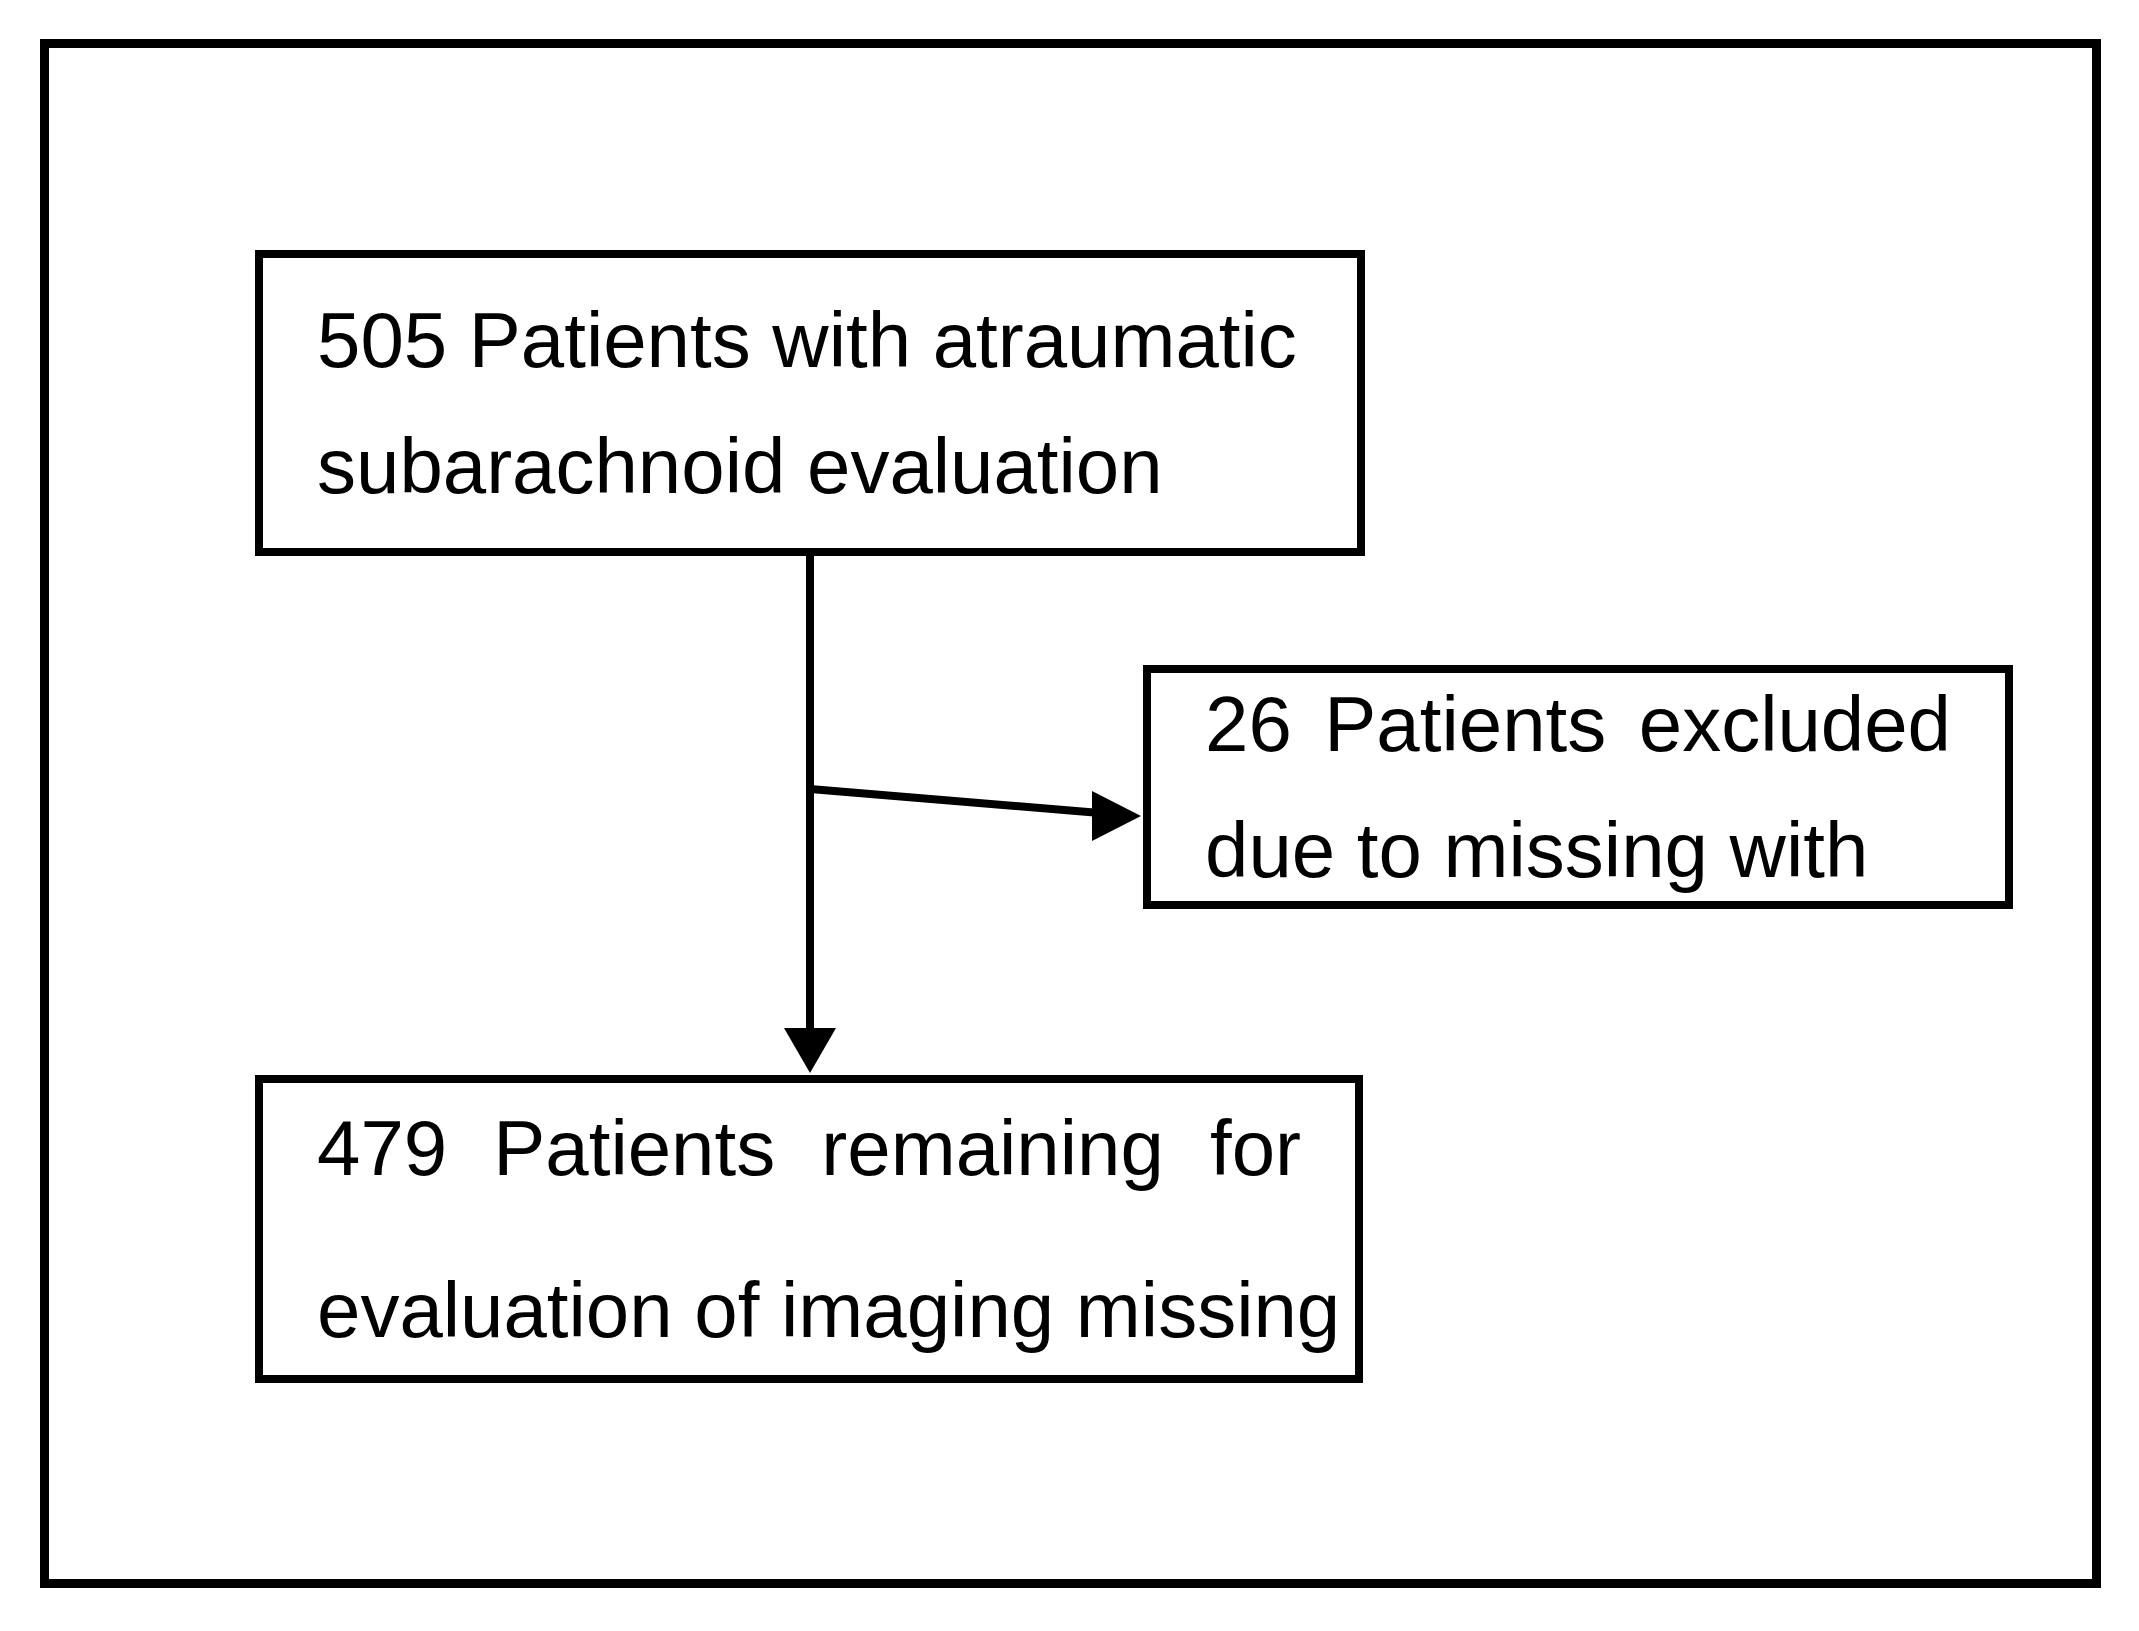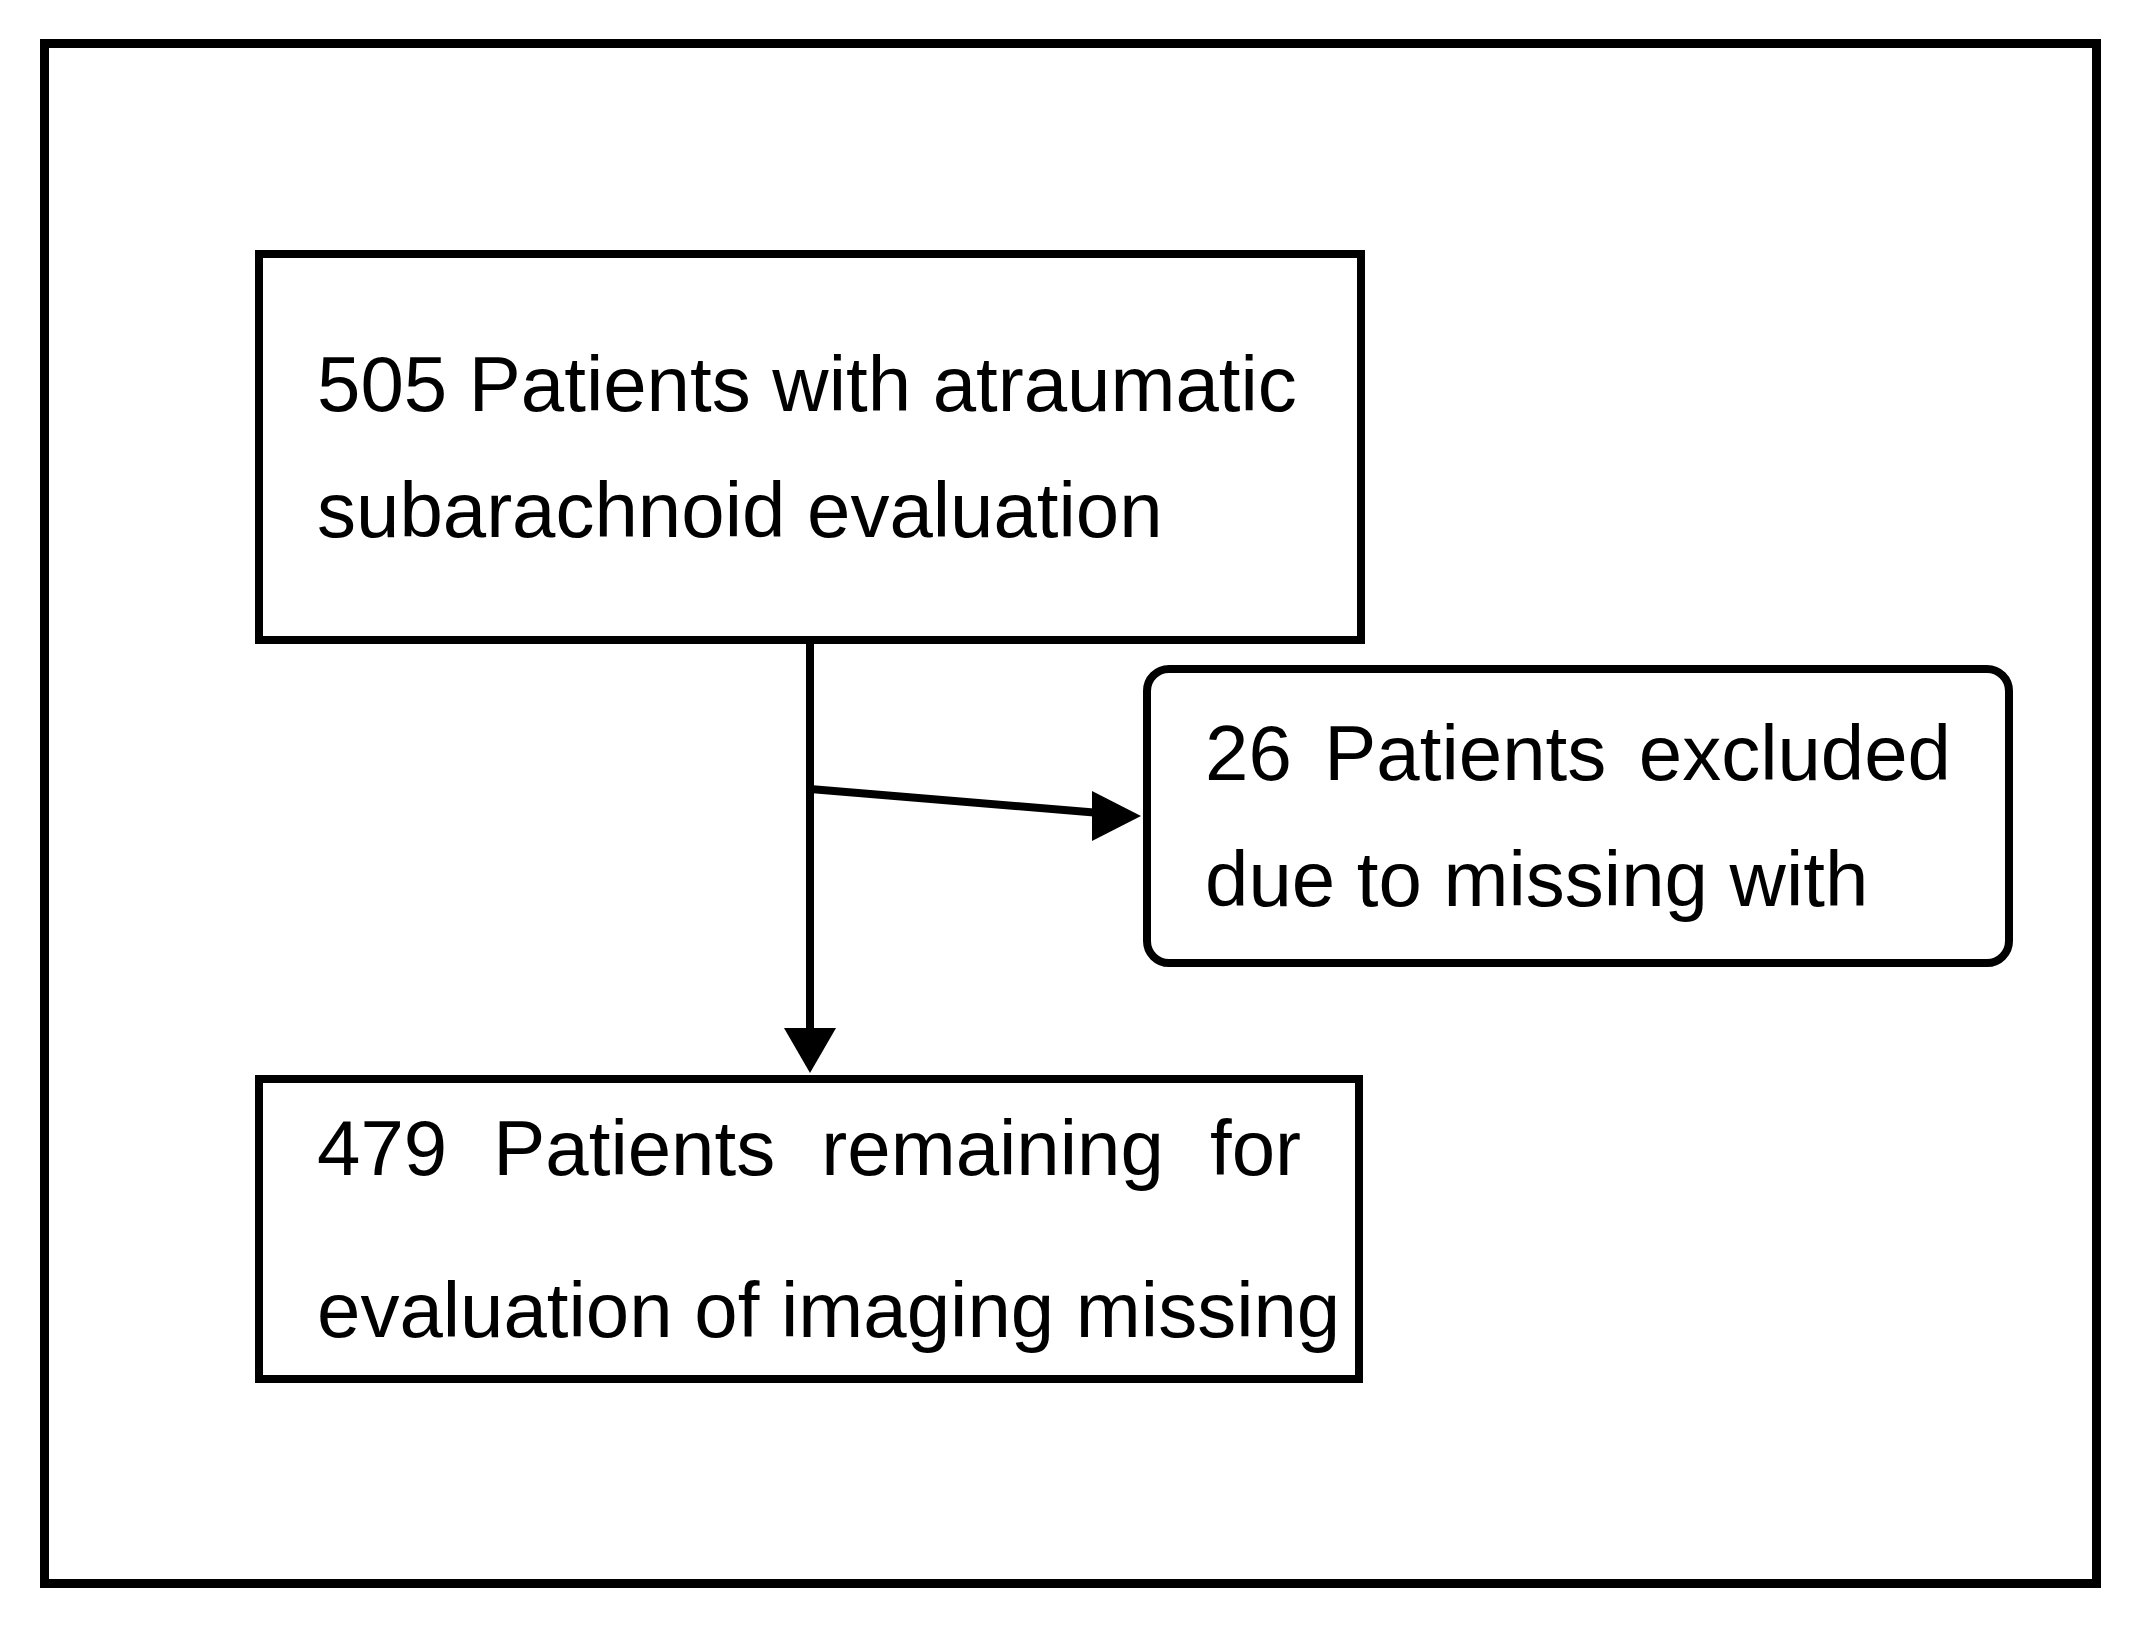--- a/index.html
+++ b/index.html
@@ -29,22 +29,22 @@
     box-sizing: border-box;
     border: 8px solid #000000;
     background: #ffffff;
     display: flex;
     flex-direction: column;
     justify-content: center;
     font-size: 78px;
     line-height: 1.62;
     padding: 0 54px;
   }
-  .box-initial   { left: 255px;  top: 250px;  width: 1110px; height: 394px; }
-  .box-excluded  { left: 1143px; top: 665px;  width: 870px;  height: 302px; border-radius: 26px; }
+  .box-initial   { left: 255px;  top: 250px;  width: 1110px; height: 306px; }
+  .box-excluded  { left: 1143px; top: 665px;  width: 870px;  height: 244px; }
   .box-remaining { left: 255px;  top: 1075px; width: 1108px; height: 308px; gap: 35px; }
   .line { white-space: nowrap; text-align: left; }
   .line.justify {
     white-space: normal;
     text-align: justify;
     text-align-last: justify;
   }
 </style>
 </head>
 <body>

